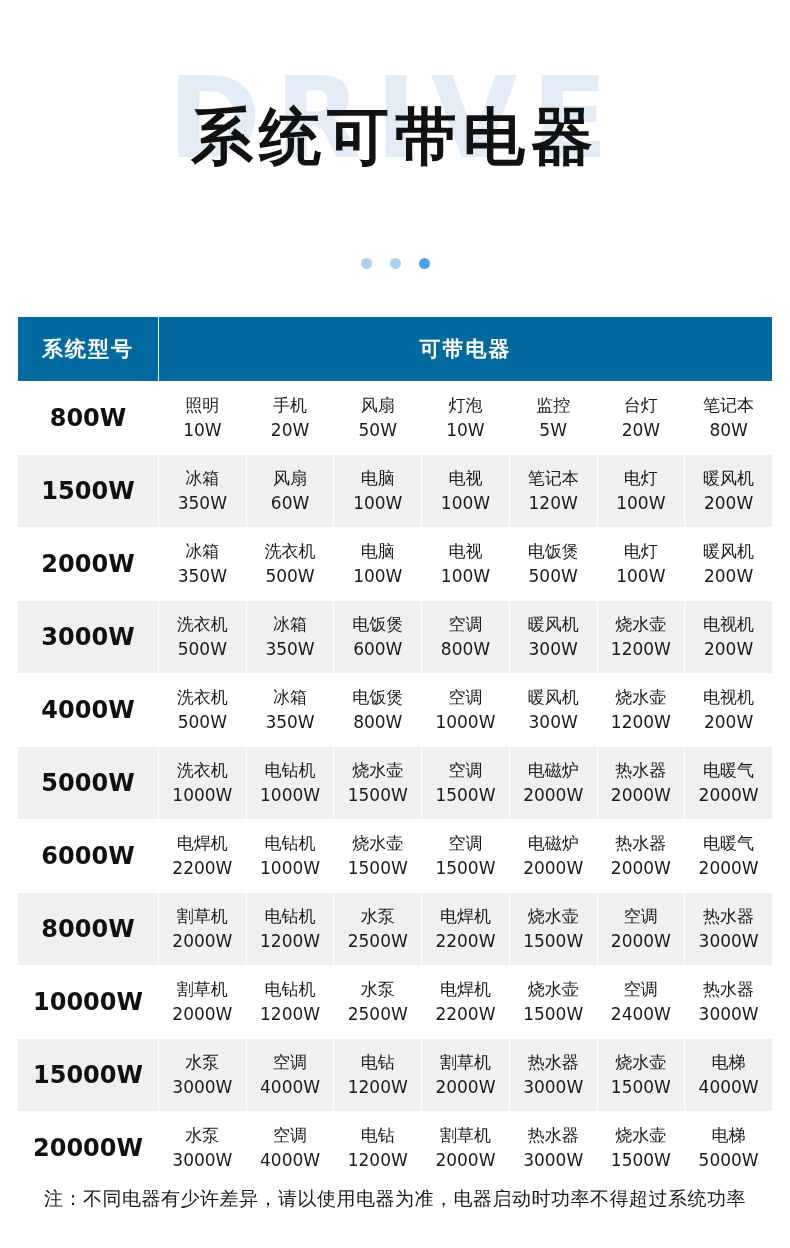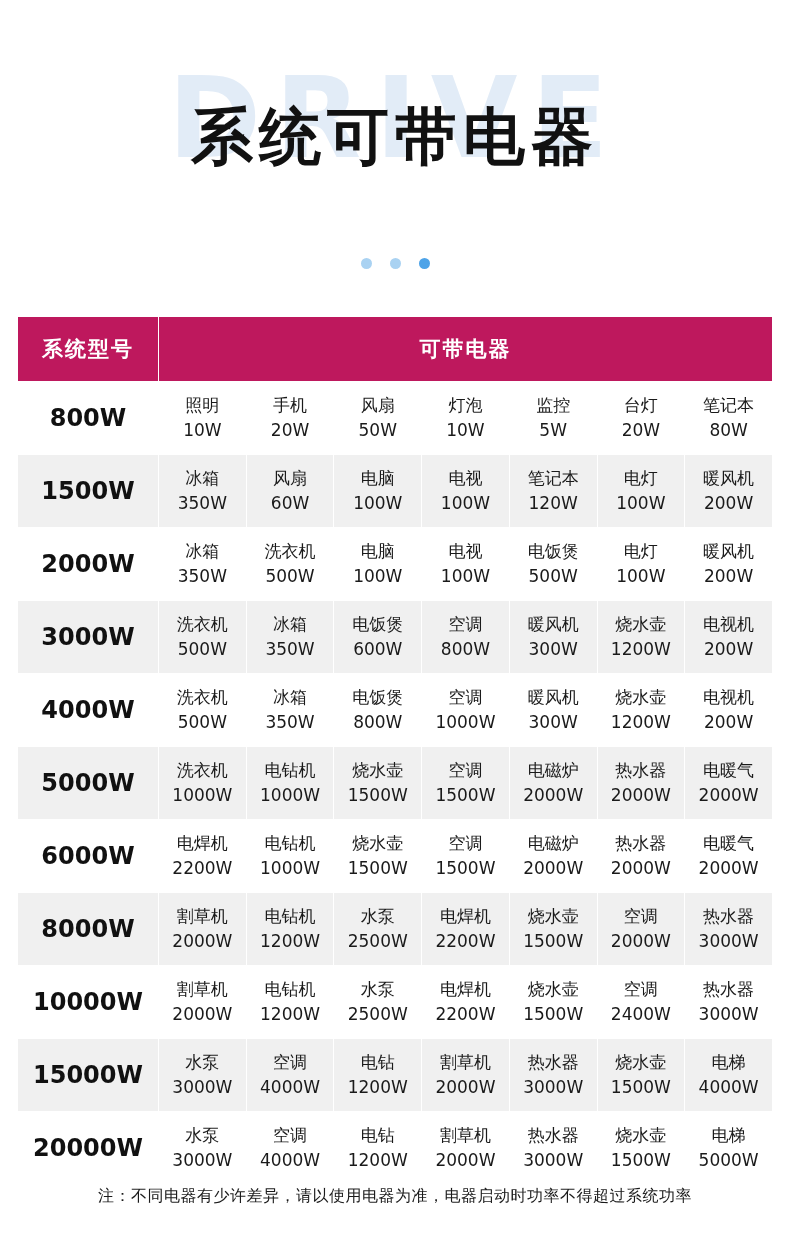--- a/index.html
+++ b/index.html
@@ -86,21 +86,21 @@
     border-collapse: collapse;
     width: 756px;
     table-layout: fixed;
   }
   table.spec th, table.spec td {
     border: 1px solid #ffffff;
     text-align: center;
     vertical-align: middle;
   }
   thead th {
-    background: #be185d;
+    background: #0369a1;
     color: #ffffff;
     font-size: 21px;
     font-weight: bold;
     letter-spacing: 2px;
     height: 62px;
     font-family: "DejaVu Sans", sans-serif;
   }
   thead th.model-col {
     width: 138px;
   }
@@ -135,21 +135,21 @@
     white-space: nowrap;
   }
 
   
   .footnote {
     position: absolute;
     top: 1186px;
     left: 0;
     width: 790px;
     text-align: center;
-    font-size: 16px;
+    font-size: 19px;
     color: #1a1a1a;
     font-family: "DejaVu Sans", sans-serif;
     letter-spacing: 0.5px;
   }
 </style>
 </head>
 <body>
 
 <div class="page">
 

